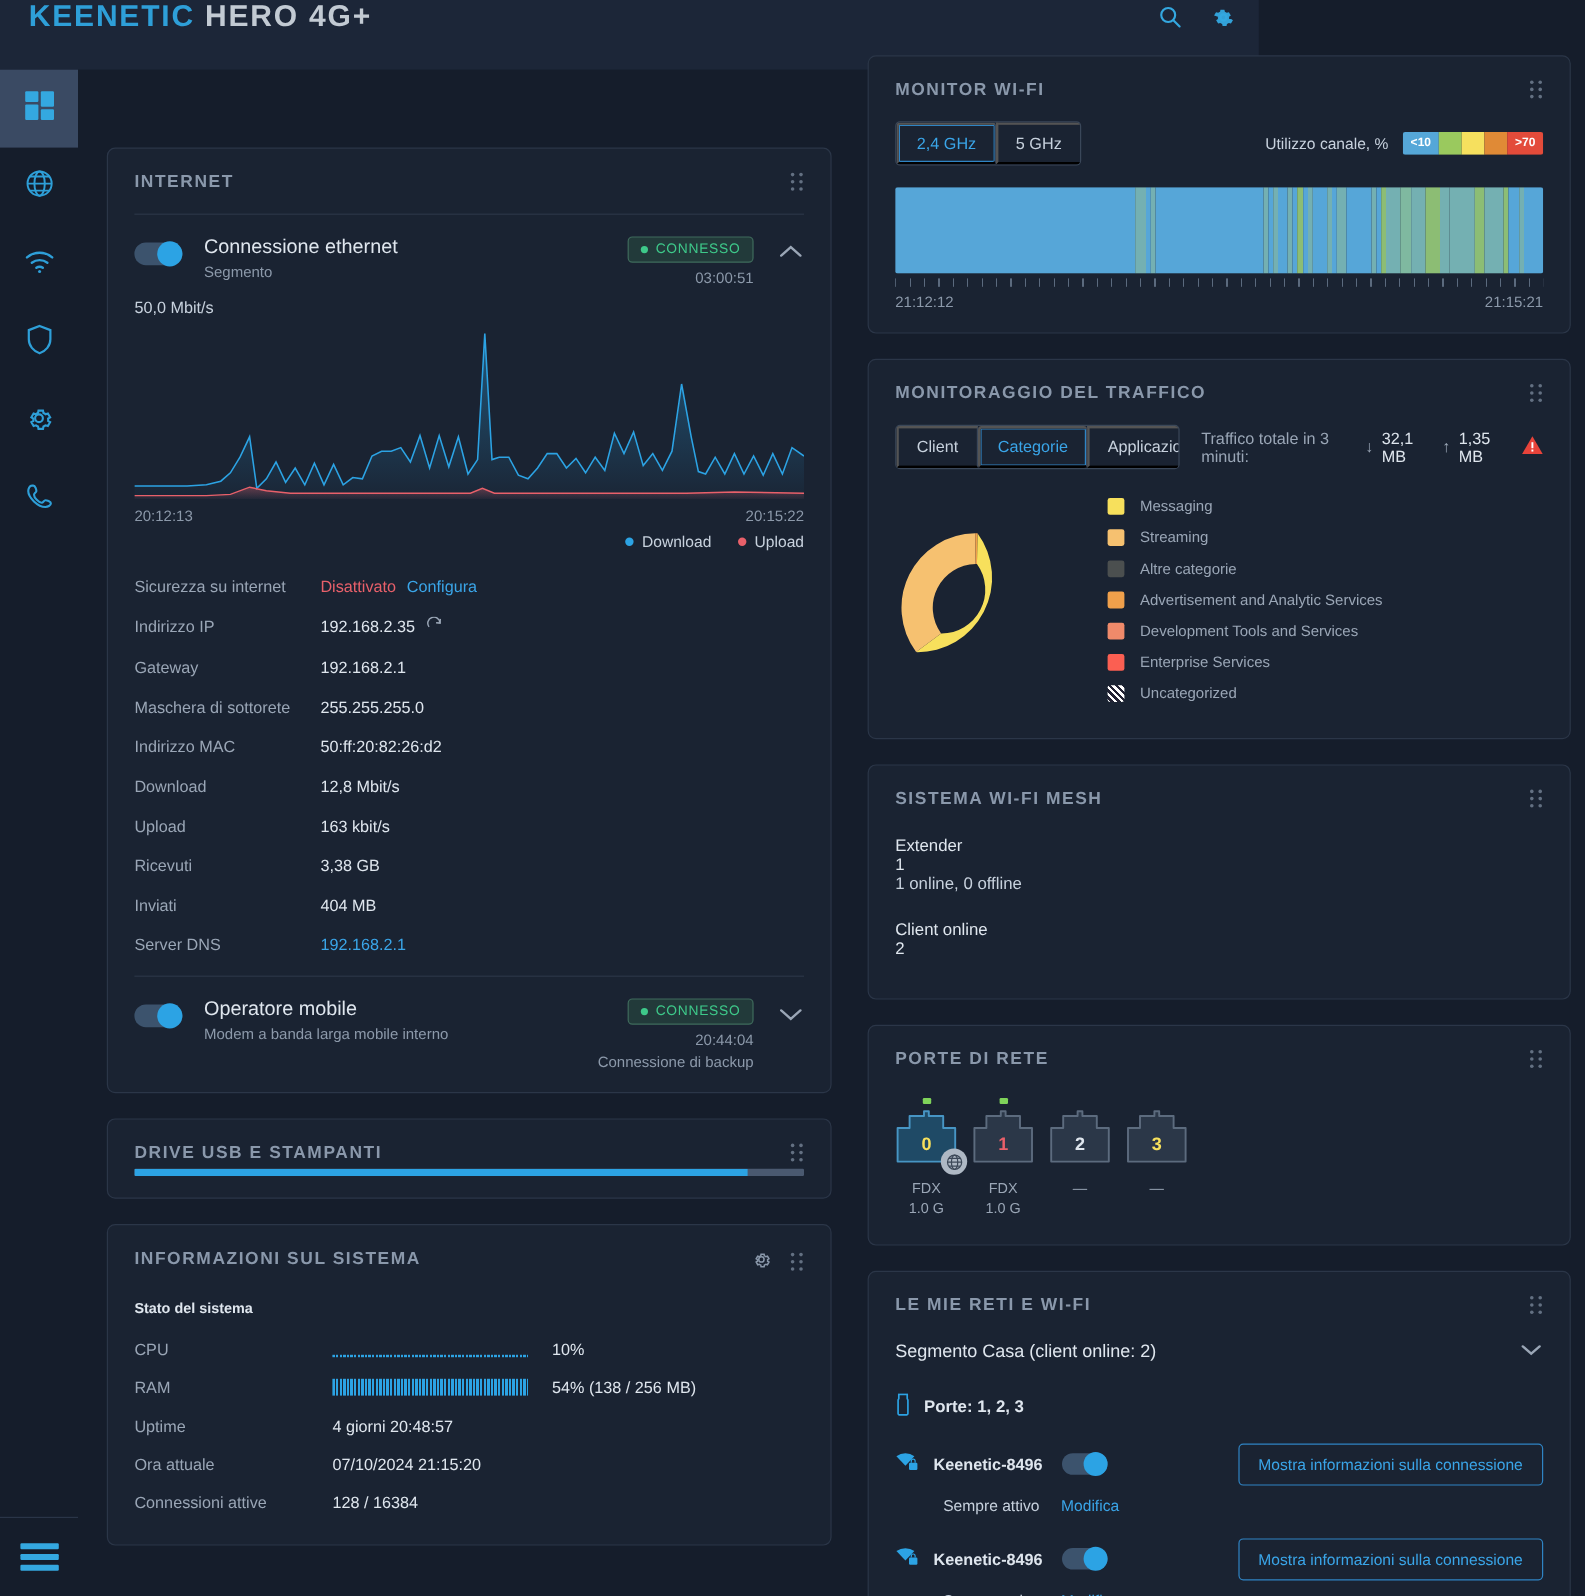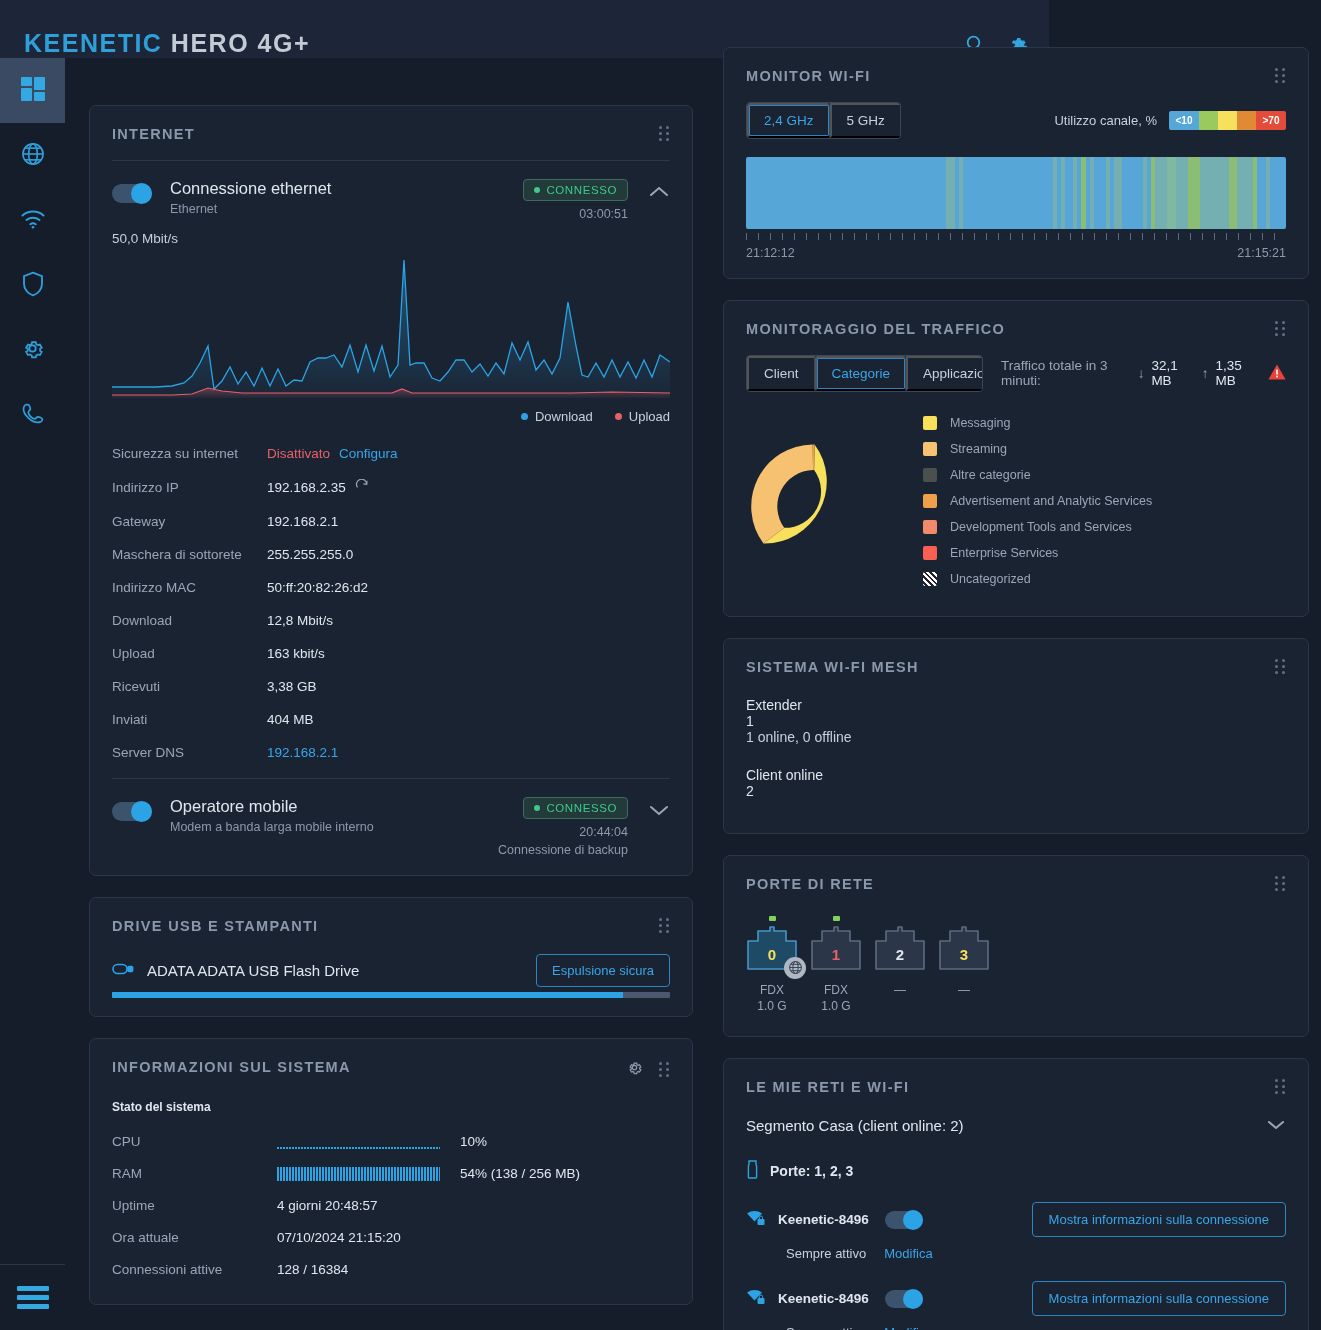--- a/index.html
+++ b/index.html
@@ -6,21 +6,21 @@
   html, body {
     width: 1321px; height: 1330px;
     background: #151d2b;
     font-family: "Liberation Sans", sans-serif;
     color: #c7d1dd;
     overflow: hidden;
   }
   
   .topbar {
     position: absolute; top: 0; left: 0; width: 1049px; height: 58px;
-    background: #1c2638; display: flex; align-items: flex-end;
+    background: #1c2638; display: flex; align-items: flex-start;
   }
   .logo { margin-left: 24px; font-size: 25px; font-weight: bold; letter-spacing: 1.5px; }
   .logo .k { color: #2e9fd8; }
   .logo .h { color: #c2cad3; }
   .topbar-icons { margin-left: auto; margin-right: 16px; display: flex; gap: 16px; align-items: center; }
   .icobtn { width: 28px; height: 28px; display: flex; align-items: center; justify-content: center; cursor: pointer; }
   .icobtn svg { display: block; }
 
   
   .sidebar {
@@ -258,21 +258,21 @@
             <i></i>
             <i></i>
           </div>
       </div>
       <hr class="sep">
 
       <div class="conn">
         <div class="toggle"></div>
         <div class="conn-txt">
           <div class="conn-name">Connessione ethernet</div>
-          <div class="conn-sub">Ethernet</div>
+          <div class="conn-sub">Segmento</div>
         </div>
         <div class="conn-right">
           <div>
             <div class="badge">CONNESSO</div>
             <div class="conn-time">03:00:51</div>
           </div>
           <div class="chev">
             <svg width="22" height="14" viewBox="0 0 22 14" fill="none" stroke="#9aa6b6" stroke-width="2" stroke-linecap="round">
               <polyline points="3,10 11,3 19,10"></polyline>
             </svg>
@@ -293,20 +293,24 @@
               <stop offset="0%" stop-color="#e8606a" stop-opacity="0.35"></stop>
               <stop offset="100%" stop-color="#e8606a" stop-opacity="0.03"></stop>
             </linearGradient>
           </defs>
           <path fill="url(#dlg)" stroke="none" d="M0,137 L22,137 L44,137 L60,136 L72,133 L80,126 L88,113 L96,96 L102,139 L110,131 L118,117 L126,134 L134,122 L142,136 L150,118 L158,136 L166,119 L174,136 L182,130 L190,131 L198,112 L206,108 L214,108 L222,105 L230,117 L238,95 L246,122 L254,95 L262,121 L270,96 L278,127 L286,115 L292,10 L298,115 L304,113 L312,113 L320,128 L328,131 L336,122 L344,110 L352,110 L360,122 L368,114 L376,126 L384,113 L392,124 L400,93 L408,110 L416,92 L424,120 L432,110 L440,124 L448,108 L456,52 L464,96 L470,125 L476,127 L484,113 L492,127 L500,110 L508,127 L516,112 L524,128 L532,110 L540,127 L548,105 L558,112 L558,148 L0,148 Z"></path>
           <path fill="none" stroke="#2ca3e4" stroke-width="1.3" d="M0,137 L22,137 L44,137 L60,136 L72,133 L80,126 L88,113 L96,96 L102,139 L110,131 L118,117 L126,134 L134,122 L142,136 L150,118 L158,136 L166,119 L174,136 L182,130 L190,131 L198,112 L206,108 L214,108 L222,105 L230,117 L238,95 L246,122 L254,95 L262,121 L270,96 L278,127 L286,115 L292,10 L298,115 L304,113 L312,113 L320,128 L328,131 L336,122 L344,110 L352,110 L360,122 L368,114 L376,126 L384,113 L392,124 L400,93 L408,110 L416,92 L424,120 L432,110 L440,124 L448,108 L456,52 L464,96 L470,125 L476,127 L484,113 L492,127 L500,110 L508,127 L516,112 L524,128 L532,110 L540,127 L548,105 L558,112"></path>
           <path fill="url(#ulg)" stroke="none" d="M0,145 L60,145 L80,144 L96,138 L110,141 L130,143 L160,143 L200,143 L240,143 L280,143 L290,139 L300,143 L340,143 L380,143 L420,143 L460,143 L500,142 L558,143 L558,148 L0,148 Z"></path>
           <path fill="none" stroke="#e8606a" stroke-width="1.2" d="M0,145 L60,145 L80,144 L96,138 L110,141 L130,143 L160,143 L200,143 L240,143 L280,143 L290,139 L300,143 L340,143 L380,143 L420,143 L460,143 L500,142 L558,143"></path>
         </svg>
       </div>
+      <div class="chart-times">
+        <span>20:12:13</span>
+        <span>20:15:22</span>
+      </div>
       <div class="legend-row">
         <span>
           <i class="dot" style="background:#2ca3e4"></i>
           <em style="font-style:normal">Download</em>
         </span>
         <span>
           <i class="dot" style="background:#e8606a"></i>
           <em style="font-style:normal">Upload</em>
         </span>
       </div>
@@ -408,30 +412,20 @@
       <div class="panel-head">
         <div class="panel-title">DRIVE USB E STAMPANTI</div>
         <div class="grip">
             <i></i>
             <i></i>
             <i></i>
             <i></i>
             <i></i>
             <i></i>
           </div>
-      </div>
-      <div class="usb-row">
-        <span>
-          <svg width="22" height="14" viewBox="0 0 22 14" fill="none" stroke="#2ca3e4" stroke-width="1.6">
-            <rect x="1" y="2.5" width="14" height="9" rx="4.5"></rect>
-              <rect x="16" y="4.6" width="4.6" height="4.8" rx="1" fill="#2ca3e4"></rect>
-          </svg>
-        </span>
-        <span class="usb-name">ADATA ADATA USB Flash Drive</span>
-        <button class="btn-outline">Espulsione sicura</button>
       </div>
       <div class="bar">
           <i id="usb-fill" style="width: 91.5%;"></i>
         </div>
     </div>
 
     <div class="panel" style="padding-bottom:10px;">
       <div class="panel-head">
         <div class="panel-title">INFORMAZIONI SUL SISTEMA</div>
         <div class="head-icons">

